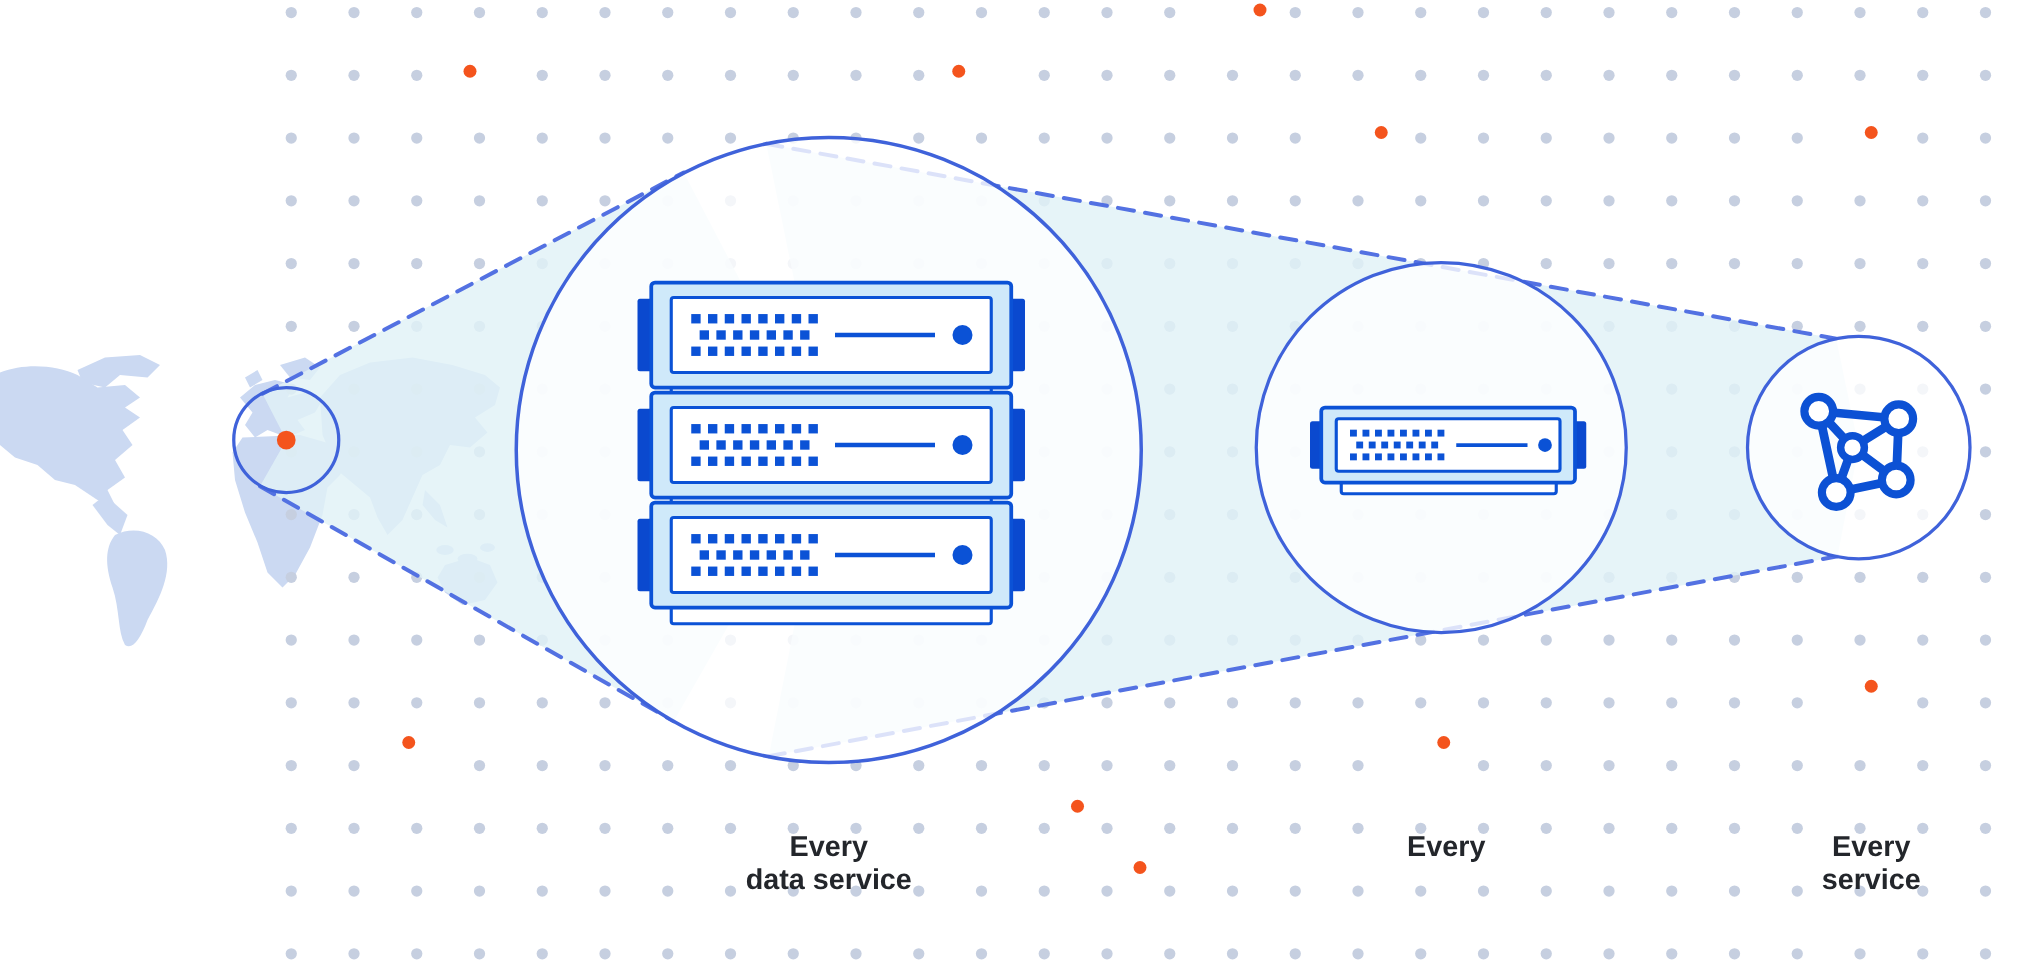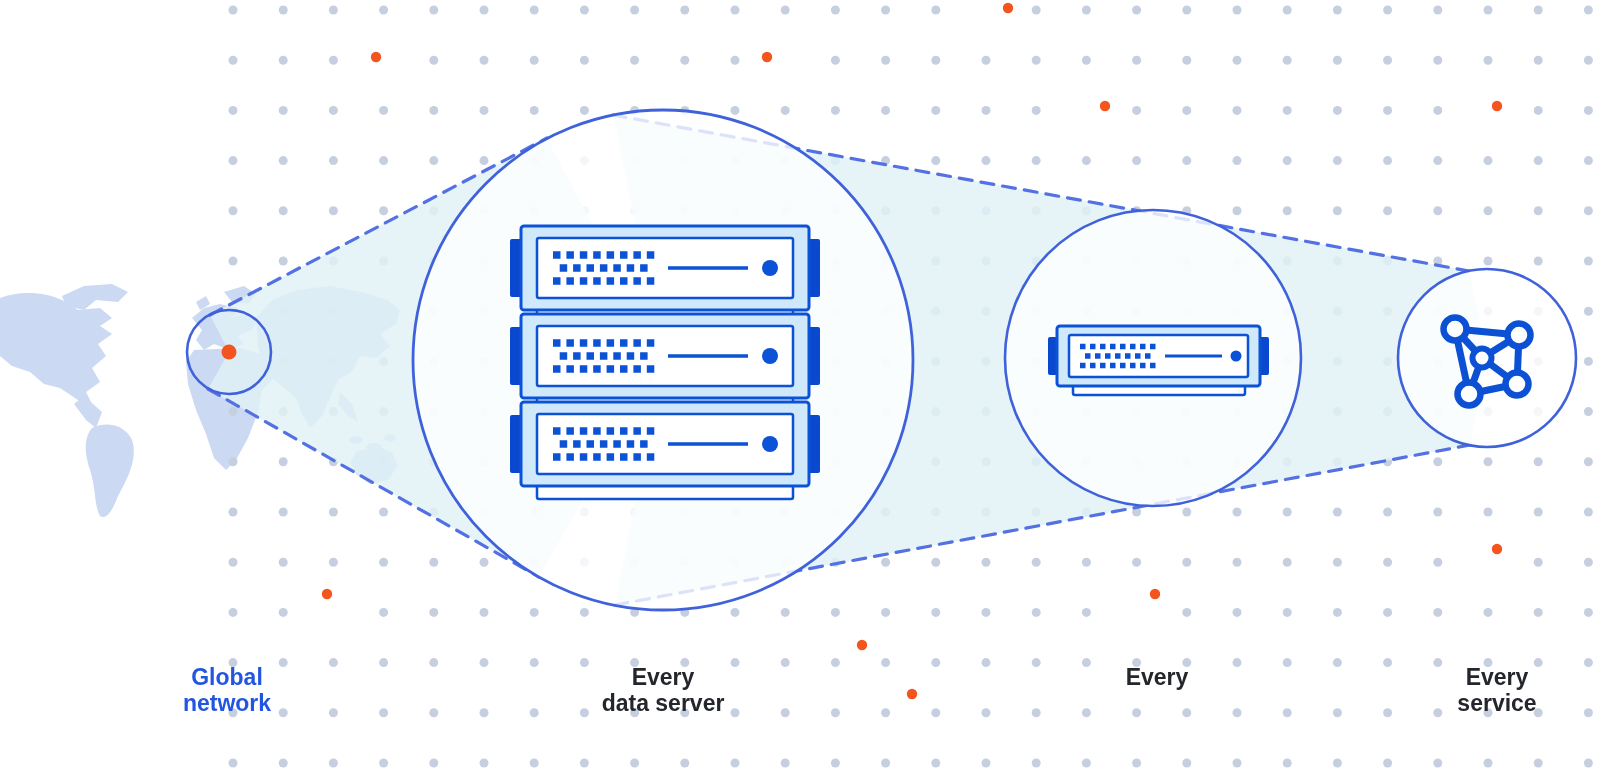--- a/index.html
+++ b/index.html
@@ -651,27 +651,23 @@
     <g fill="#ffffff" stroke="#0c51d4" stroke-width="6.5">
       <circle cx="1455" cy="329" r="11.5"></circle>
       <circle cx="1519" cy="335" r="11.5"></circle>
       <circle cx="1469" cy="394" r="11.5"></circle>
       <circle cx="1517" cy="384" r="11.5"></circle>
       <circle cx="1482" cy="358" r="9.5" stroke-width="6"></circle>
     </g>
   </g>
 </svg>
 
-<div class="stage-label highlight" style="left:227px">
-  <div>Global</div>
-  <div>network</div>
-</div>
 <div class="stage-label" style="left:663px">
   <div>Every</div>
-  <div>data server</div>
+  <div>data service</div>
 </div>
 <div class="stage-label" style="left:1157px">
   <div>Every</div>
 </div>
 <div class="stage-label" style="left:1497px">
   <div>Every</div>
   <div>service</div>
 </div>
 </div>
 

